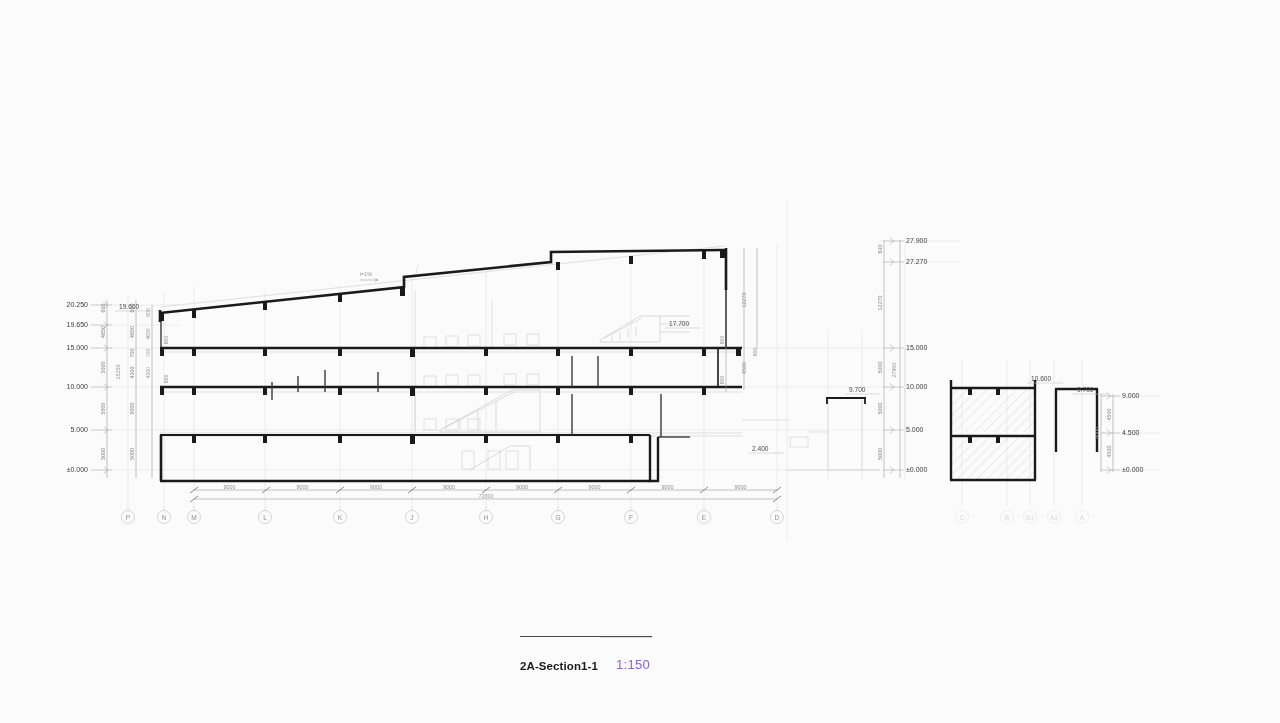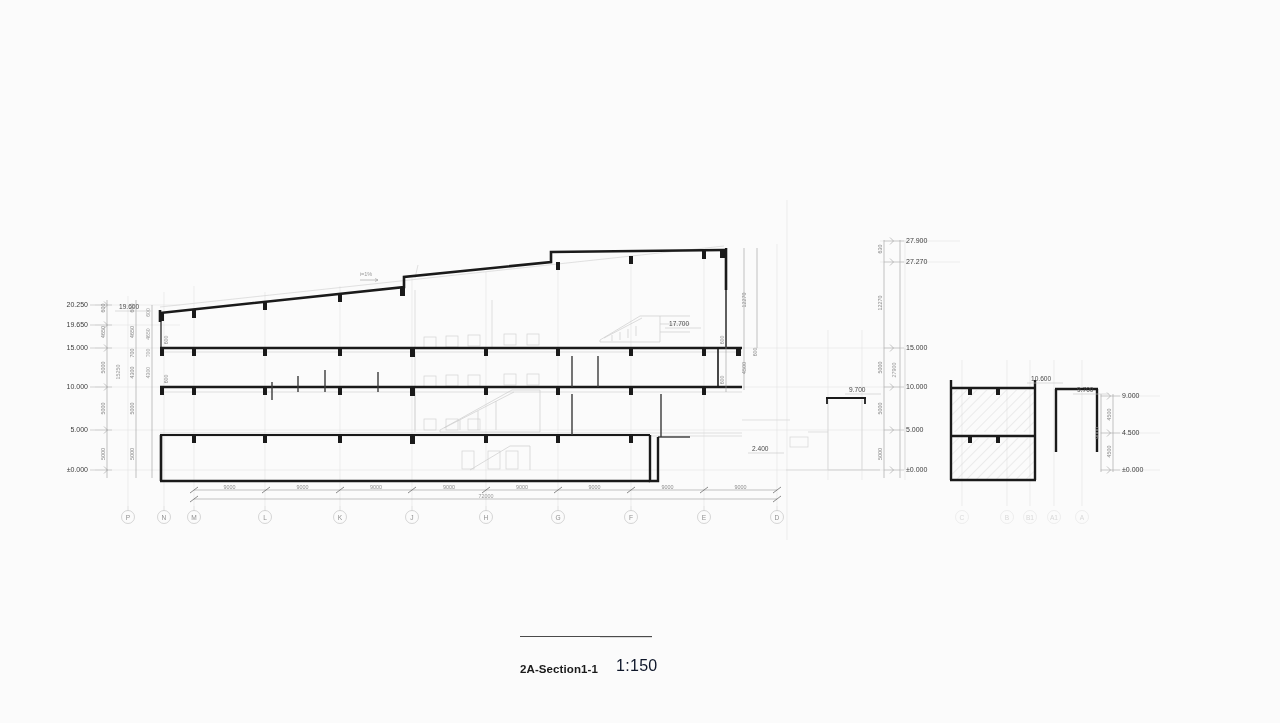--- a/index.html
+++ b/index.html
@@ -1,21 +1,21 @@
 <!DOCTYPE html>
 <html><head>
 <meta charset="utf-8">
 <style>
   html,body{margin:0;padding:0;background:#fbfbfb;}
   body{width:1280px;height:723px;font-family:"Liberation Sans",sans-serif;overflow:hidden;}
   #stage{position:relative;width:1280px;height:723px;background:#fbfbfb;}
   svg{display:block;}
   #title-block{position:absolute;left:520px;top:616px;display:flex;align-items:flex-end;gap:18px;margin-top:41px;}
   #title-block .tname{font-size:11.5px;font-weight:bold;color:#1a1a1a;letter-spacing:.1px;}
-  #title-block .tscale{font-size:16px;color:#0f172a;letter-spacing:.3px;}
+  #title-block .tscale{font-size:13px;color:#8b5cf6;letter-spacing:.3px;}
   #title-rule{position:absolute;left:520px;top:636px;width:132px;height:1px;background:#4a4a4a;}
   #title-rule2{position:absolute;left:600px;top:637px;width:52px;height:1px;background:#dcdcdc;}
 </style>
 </head>
 <body>
 
 <div id="stage">
 
 <svg width="1280" height="723" viewBox="0 0 1280 723">
   <defs>

